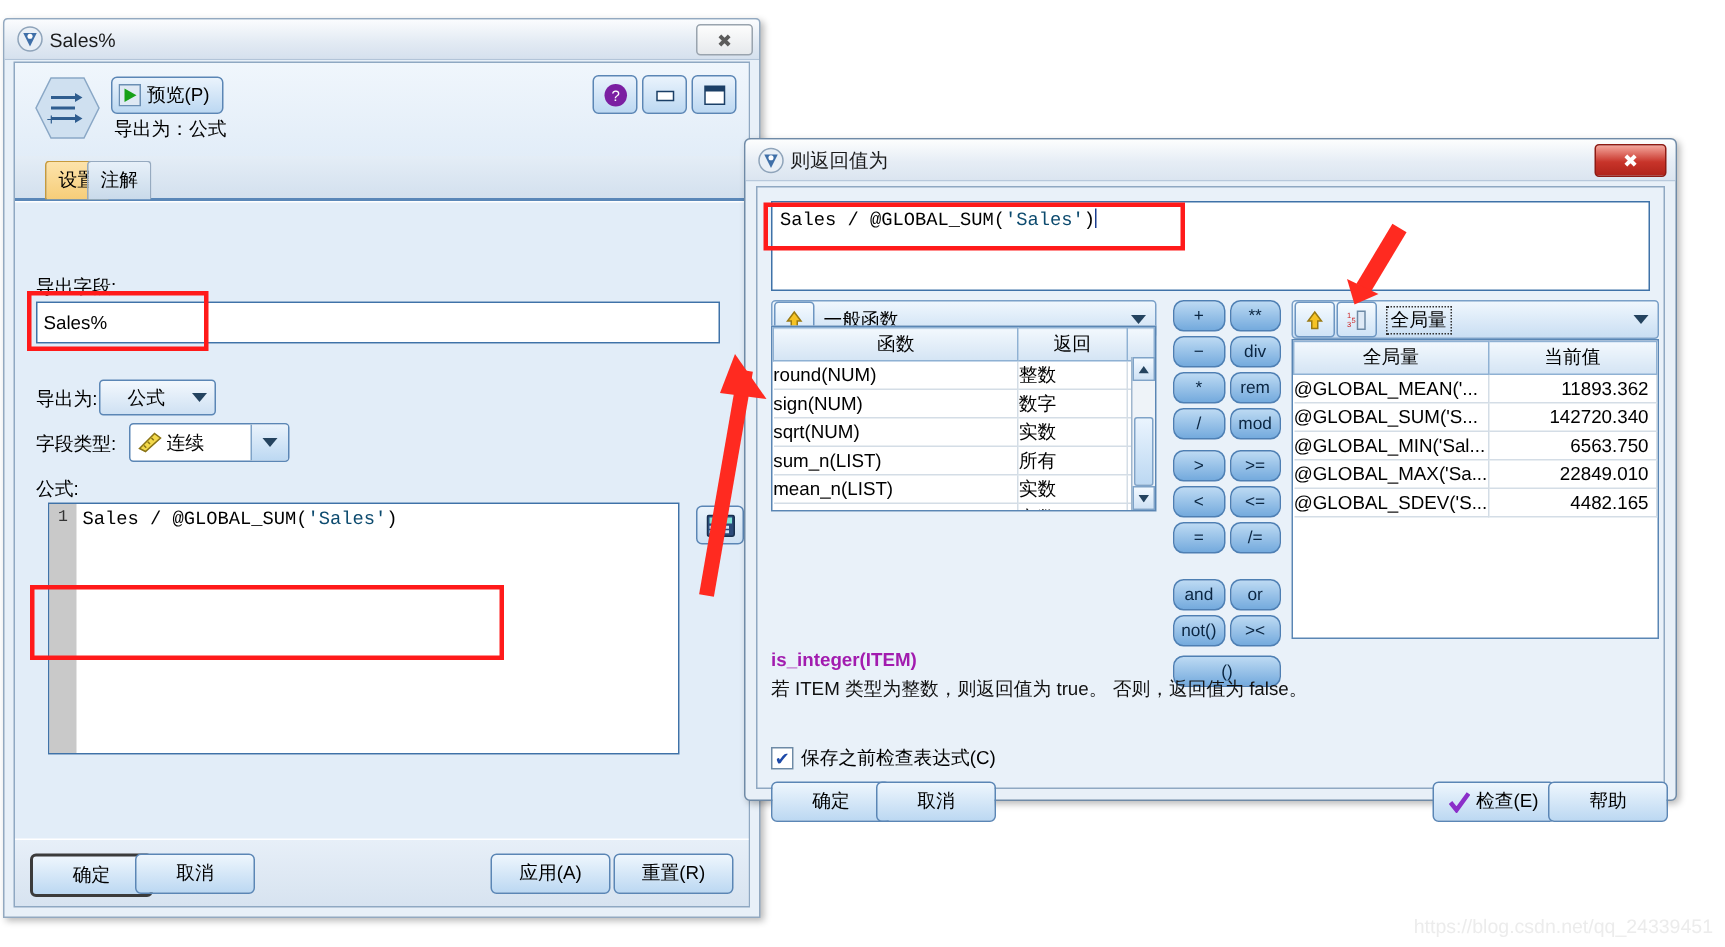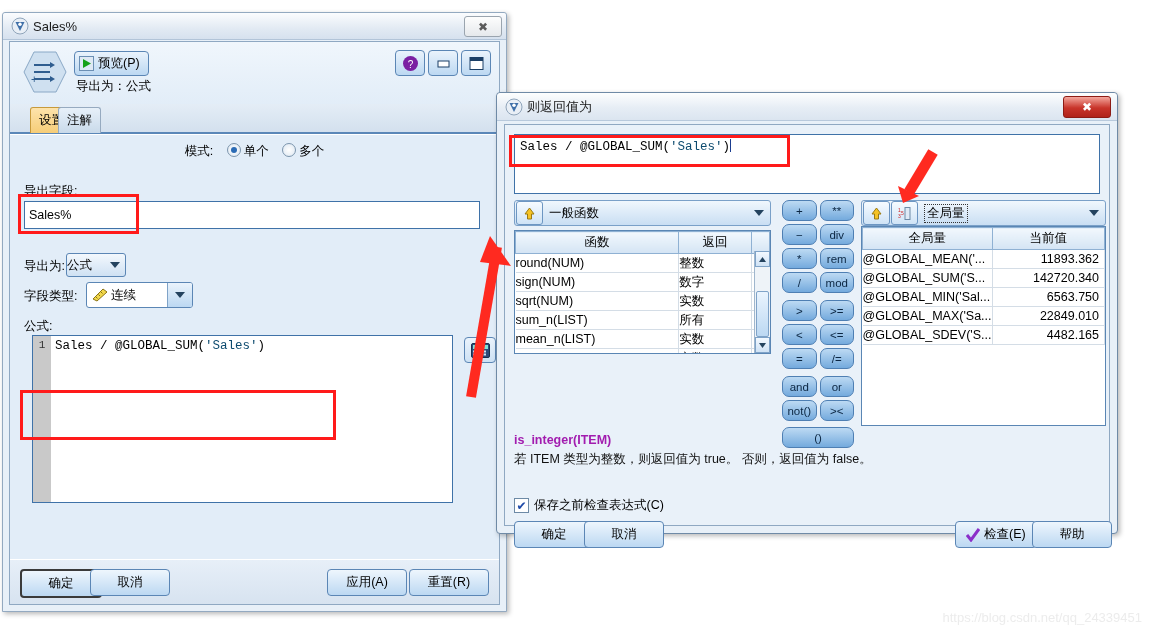--- a/index.html
+++ b/index.html
@@ -55,21 +55,21 @@
      border:1px solid #7c95ad;background:radial-gradient(#ffffff,#dbe6f1);
      vertical-align:-2px;margin:0 3px 0 10px;position:relative;}
   .radio.on::after{content:"";position:absolute;left:3px;top:3px;width:6px;height:6px;
      border-radius:50%;background:#2b6bb5;}
   .lbl-field{position:absolute;font-size:12.5px;}
   .txtbox{position:absolute;background:#fff;border:1px solid #3f72a8;
      font-size:12.5px;display:flex;align-items:center;padding-left:4px;}
   .redbox{position:absolute;border:3px solid #ff1a1a;pointer-events:none;z-index:40;}
   .combo{position:absolute;height:22px;border:1px solid #5b86b5;border-radius:3px;
      display:flex;align-items:center;background:linear-gradient(#f3f8fd,#cfe1f3);
-     font-size:12.5px;padding-left:0;cursor:pointer;}
+     font-size:12.5px;padding-left:18px;cursor:pointer;}
   .combo .arw{margin-left:auto;margin-right:5px;width:0;height:0;
      border-left:5px solid transparent;border-right:5px solid transparent;
      border-top:6px solid #24435f;}
   .combo2{position:absolute;height:24px;border:1px solid #5b86b5;border-radius:3px;
      display:flex;align-items:center;background:#fff;font-size:12.5px;
      padding-left:5px;cursor:pointer;overflow:hidden;}
   .combo2 .btnpart{margin-left:auto;width:24px;height:100%;
      background:linear-gradient(#eaf3fc,#bcd8f2);border-left:1px solid #7fa3c8;
      display:flex;align-items:center;justify-content:center;}
   .formula-editor{position:absolute;background:#fff;border:1px solid #3f72a8;}
@@ -196,25 +196,20 @@
         </div>
       </div>
     </div>
 
     <div class="tabs-row">
       <div class="tab sel">设置</div>
       <div class="tab unsel">注解</div>
     </div>
 
     <div class="settings-area">
-      <div class="mode-row">
-        <span>模式:</span>
-        <span class="radio on"></span><span>单个</span>
-        <span class="radio"></span><span>多个</span>
-      </div>
 
       <div class="lbl-field" style="left:14px;top:48px;">导出字段:</div>
       <div class="txtbox" style="left:14px;top:66px;width:450px;height:26px;">Sales%</div>
 
       <div class="lbl-field" style="left:14px;top:123px;">导出为:</div>
       <div class="combo" style="left:56px;top:118px;width:58px;">
         <span>公式</span>
         <span class="arw"></span>
       </div>
 
@@ -285,21 +280,21 @@
     <div class="fnhdr" style="left:9px;top:75px;width:255px;">
       <div class="sortbtn">
         <svg width="15" height="15" viewBox="0 0 15 15">
           <path d="M7.5 2 L12 8 H9.5 V13 H5.5 V8 H3 Z" fill="#f6c324" stroke="#9a7a12"></path>
         </svg>
       </div>
       <span class="nm">一般函数</span>
       <span class="arw"></span>
     </div>
 
-    <div class="lsttbl" style="left:9px;top:105px;width:255px;height:122px;">
+    <div class="lsttbl" style="left:9px;top:92px;width:255px;height:122px;">
       <table>
         <thead>
             <tr>
           <th style="width:157px">函数</th>
           <th style="width:68px">返回</th>
           <th style="width:15px;border-left:none"></th>
         </tr>
           </thead>
         <tbody id="fn-rows">
             <tr>
@@ -372,21 +367,21 @@
             <div class="opbtn">&gt;=</div>
           </div>
           <div class="oprow">
             <div class="opbtn">&lt;</div>
             <div class="opbtn">&lt;=</div>
           </div>
           <div class="oprow">
             <div class="opbtn">=</div>
             <div class="opbtn">/=</div>
           </div>
-          <div class="oprow" style="margin-top: 7px;">
+          <div class="oprow" style="margin-top: 17px;">
             <div class="opbtn">and</div>
             <div class="opbtn">or</div>
           </div>
           <div class="oprow">
             <div class="opbtn">not()</div>
             <div class="opbtn">&gt;&lt;</div>
           </div>
         </div>
       <div class="oprow" style="margin-top:6px;">
         <div class="opbtn wide">()</div>

